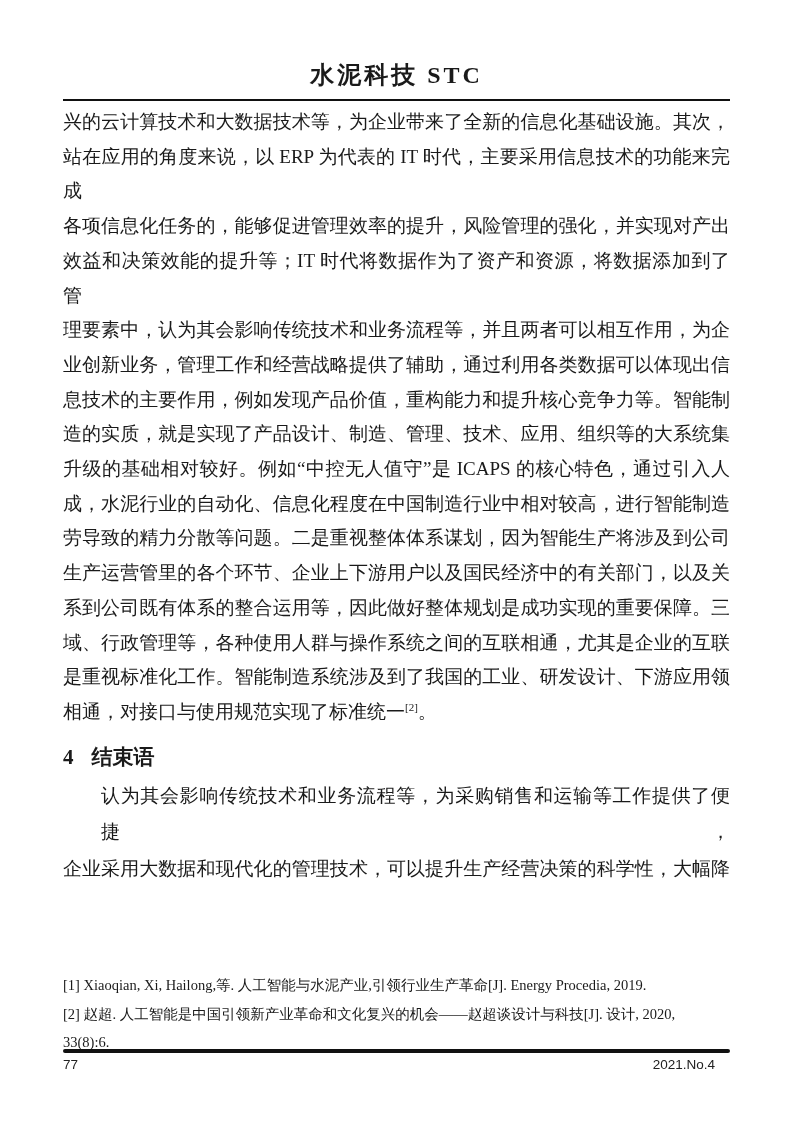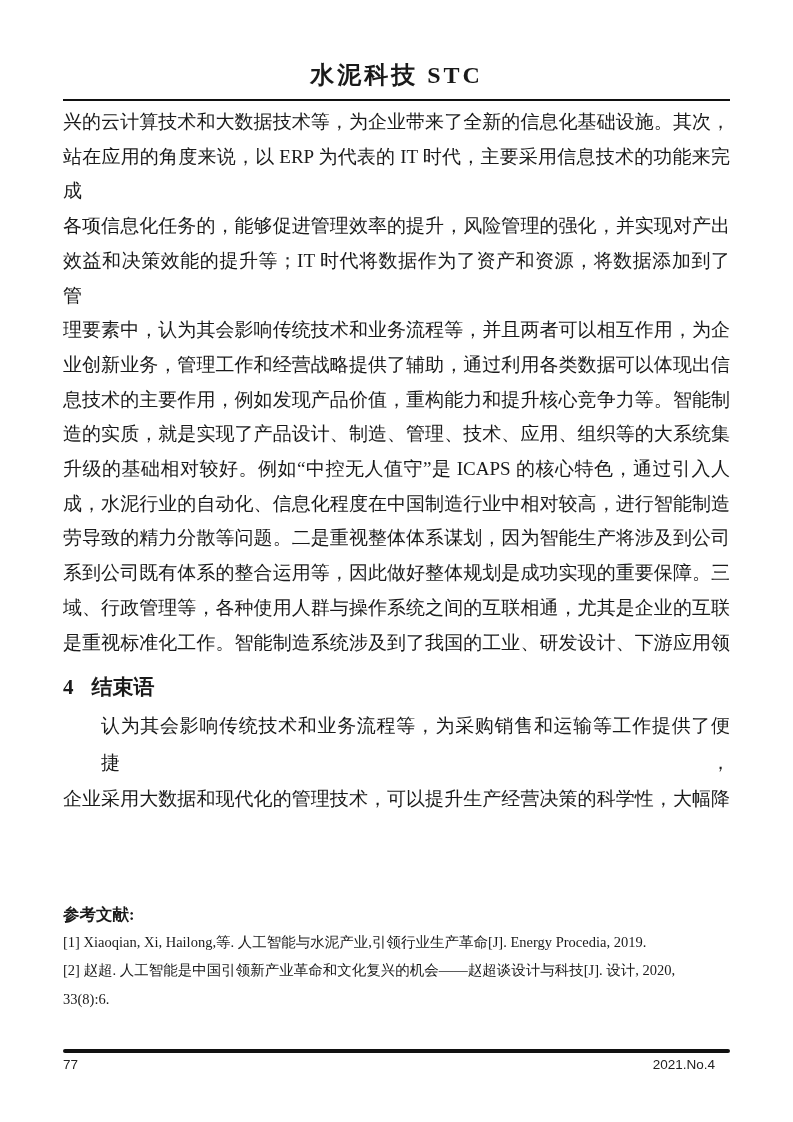--- a/index.html
+++ b/index.html
@@ -107,36 +107,37 @@
       <div class="bline just">站在应用的角度来说，以 ERP 为代表的 IT 时代，主要采用信息技术的功能来完成</div>
       <div class="bline just">各项信息化任务的，能够促进管理效率的提升，风险管理的强化，并实现对产出</div>
       <div class="bline just">效益和决策效能的提升等；IT 时代将数据作为了资产和资源，将数据添加到了管</div>
       <div class="bline just">理要素中，认为其会影响传统技术和业务流程等，并且两者可以相互作用，为企</div>
       <div class="bline just">业创新业务，管理工作和经营战略提供了辅助，通过利用各类数据可以体现出信</div>
       <div class="bline just">息技术的主要作用，例如发现产品价值，重构能力和提升核心竞争力等。智能制</div>
       <div class="bline just">造的实质，就是实现了产品设计、制造、管理、技术、应用、组织等的大系统集</div>
       <div class="bline just">升级的基础相对较好。例如“中控无人值守”是 ICAPS 的核心特色，通过引入人</div>
       <div class="bline just">成，水泥行业的自动化、信息化程度在中国制造行业中相对较高，进行智能制造</div>
       <div class="bline just">劳导致的精力分散等问题。二是重视整体体系谋划，因为智能生产将涉及到公司</div>
+      <div class="bline just">生产运营管里的各个环节、企业上下游用户以及国民经济中的有关部门，以及关</div>
       <div class="bline just">系到公司既有体系的整合运用等，因此做好整体规划是成功实现的重要保障。三</div>
       <div class="bline just">域、行政管理等，各种使用人群与操作系统之间的互联相通，尤其是企业的互联</div>
       <div class="bline just">是重视标准化工作。智能制造系统涉及到了我国的工业、研发设计、下游应用领</div>
+      <div class="bline"><span>相通，对接口与使用规范实现了标准统一</span><span class="sup">[2]</span><span>。</span></div>
     </div>
 
     <div class="section-heading">
       <span class="sec-num">4</span><span>结束语</span>
     </div>
 
     <div class="para">
       <div class="pline just indent">认为其会影响传统技术和业务流程等，为采购销售和运输等工作提供了便捷，</div>
       <div class="pline just">企业采用大数据和现代化的管理技术，可以提升生产经营决策的科学性，大幅降</div>
     </div>
 
     <div class="references">
-      <div class="ref-heading">参考文献:</div>
       <div class="ref-line">[1] Xiaoqian, Xi, Hailong,等. 人工智能与水泥产业,引领行业生产革命[J]. Energy Procedia, 2019.</div>
       <div class="ref-line">[2] 赵超. 人工智能是中国引领新产业革命和文化复兴的机会——赵超谈设计与科技[J]. 设计, 2020,</div>
       <div class="ref-line">33(8):6.</div>
     </div>
 
   </div>
 
   <div class="footer">
     <div class="footer-rule"></div>
     <div class="footer-row">

